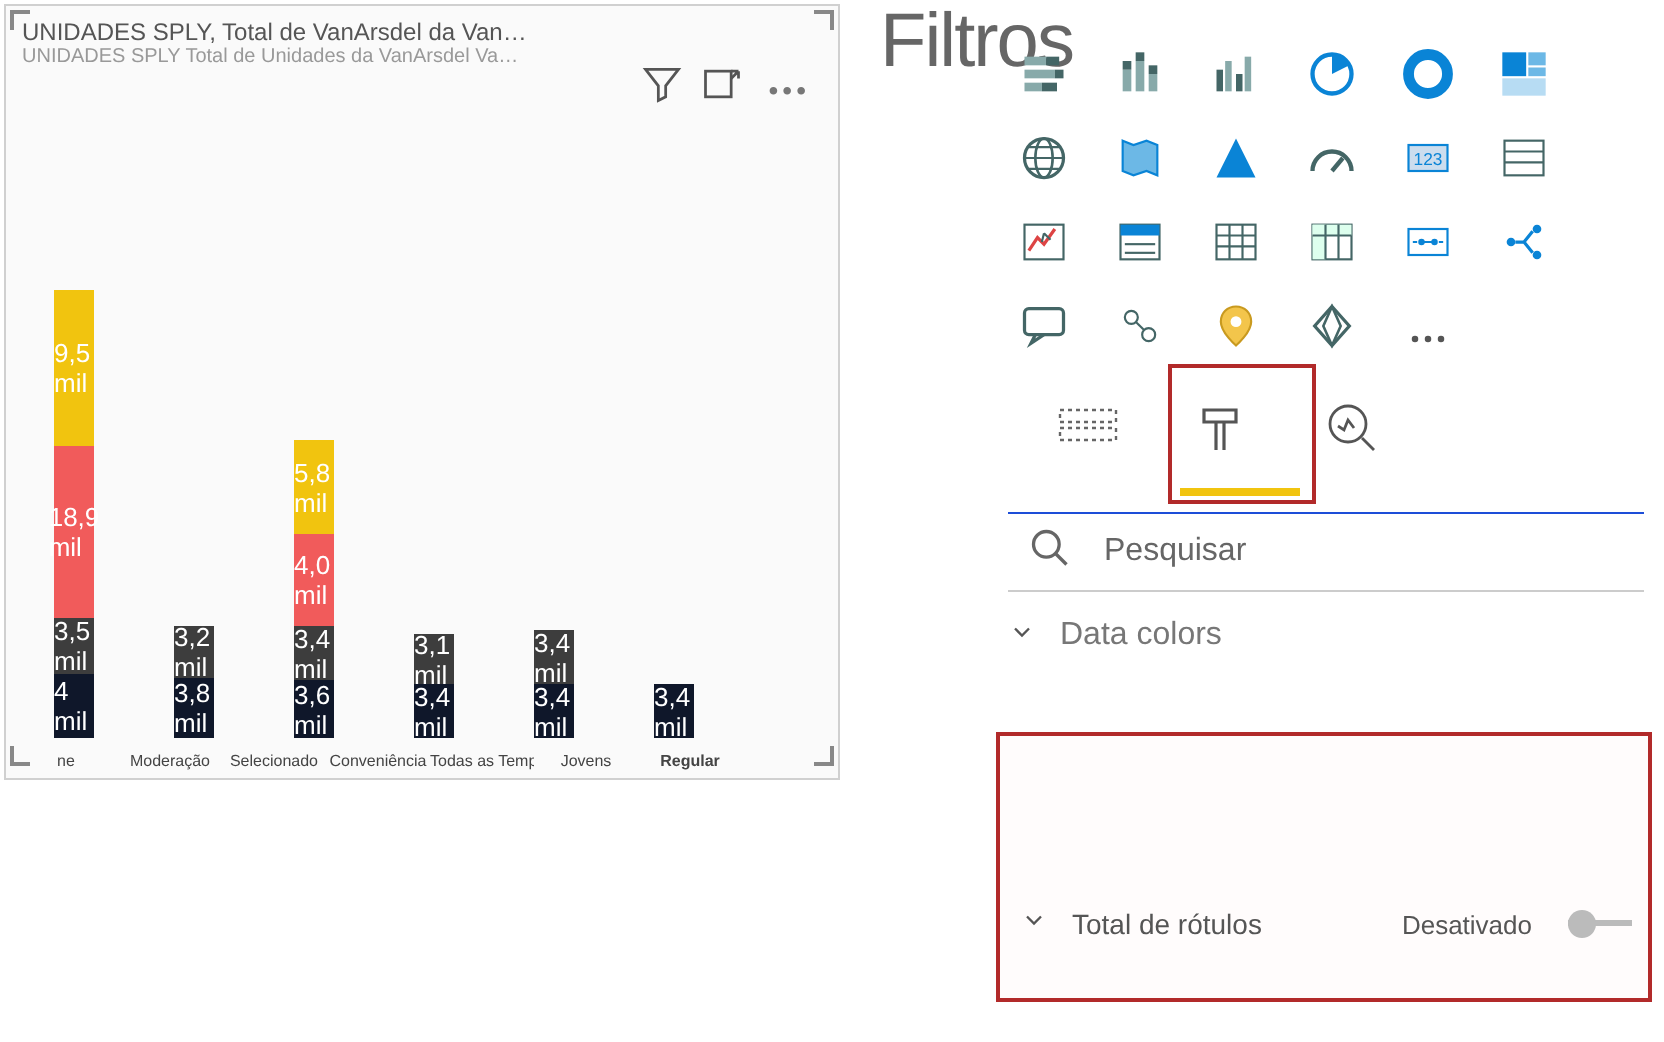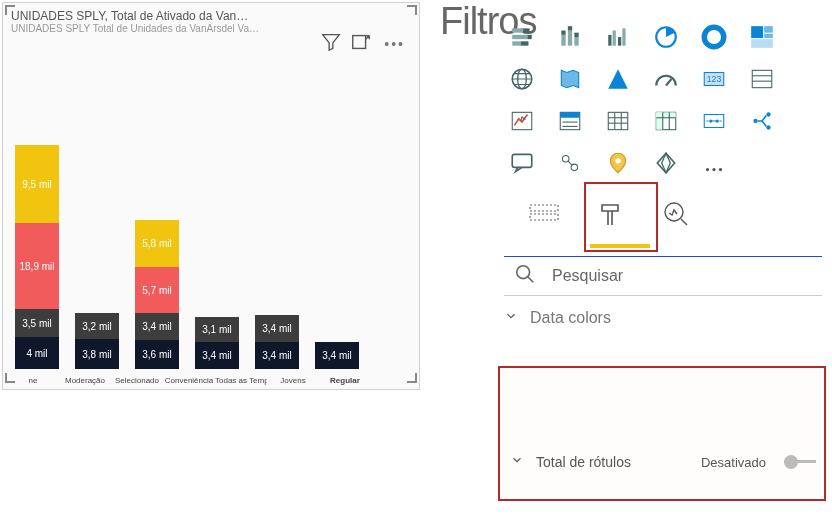--- a/index.html
+++ b/index.html
@@ -7,21 +7,21 @@
   .chart-card { position: absolute; left: 2px; top: 2px; width: 418px; height: 388px; border: 1px solid #d0d0d0; background: #fafafa; }
   .chart-header { padding: 6px 8px 0 8px; }
   .chart-title { font-size: 12px; color: #555; white-space: nowrap; overflow: hidden; }
   .chart-sub { font-size: 10px; color: #999; white-space: nowrap; overflow: hidden; }
   .toolbar { position: absolute; top: 28px; right: 10px; display: flex; gap: 8px; align-items: center; }
   .tool svg { stroke: #555; }
   .more-dots { font-size: 14px; color: #777; letter-spacing: 2px; padding: 0 4px; }
   .plot { position: absolute; left: 4px; top: 60px; right: 4px; bottom: 20px; }
   .bars-row { display: flex; height: 100%; align-items: flex-end; }
   .cat { flex: 0 0 auto; display: flex; flex-direction: column; justify-content: flex-end; align-items: center; margin: 0 4px; }
-  .seg { width: 44px; display: flex; align-items: center; justify-content: center; color: #fff; font-size: 10px; }
+  .seg { width: 20px; display: flex; align-items: center; justify-content: center; color: #fff; font-size: 13px; }
   .teal { background: #0f172a; }
   .dark { background: #3d3d3d; }
   .red { background: #f15b5b; }
   .yellow { background: #f1c40f; }
   .xlabels { position: absolute; left: 4px; right: 4px; bottom: 4px; display: flex; }
   .xl { flex: 0 0 auto; width: 52px; font-size: 8px; color: #444; text-align: center; white-space: nowrap; overflow: hidden; }
   .bold-label { font-weight: bold; }
   .corner { position: absolute; width: 10px; height: 10px; border-color: #888; border-style: solid; border-width: 0; }
   .ctl{top:2px;left:2px;border-top-width:2px;border-left-width:2px;}
   .ctr{top:2px;right:2px;border-top-width:2px;border-right-width:2px;}
@@ -49,21 +49,21 @@
   .highlight-box { position: absolute; left: 58px; right: 6px; top: 366px; bottom: 20px; border: 2px solid #b22a2a; background: rgba(255,192,203,0.05); }
   .datacolors { position: absolute; top: 300px; left: 64px; right: 10px; display: flex; align-items: center; gap: 12px; height: 36px; }
   .dc-text { font-size: 16px; color: #777; white-space: nowrap; overflow: hidden; }
   .strike { text-decoration: line-through; text-decoration-thickness: 1px; }
 </style>
 </head>
 <body>
 
 <div class="chart-card">
   <div class="chart-header">
-    <div class="chart-title">UNIDADES SPLY, Total de Ativado da Van…</div>
+    <div class="chart-title">UNIDADES SPLY, Total de VanArsdel da Van…</div>
     <div style="display:flex;align-items:center;">
       <div class="chart-sub" style="flex:1">UNIDADES SPLY Total de Unidades da VanArsdel  Va…</div>
     </div>
   </div>
   <div class="toolbar">
     <span class="tool">
       <svg width="22" height="22" viewBox="0 0 24 24" fill="none" stroke-width="1.5">
           <path d="M3 4h18l-7 9v6l-4 2v-8L3 4z"></path>
         </svg>
     </span>
@@ -82,21 +82,21 @@
           <div class="seg red" style="height: 86px;">18,9 mil</div>
           <div class="seg dark" style="height: 28px;">3,5 mil</div>
           <div class="seg teal" style="height: 32px;">4 mil</div>
         </div>
         <div class="cat" style="width: 52px;">
           <div class="seg dark" style="height: 26px;">3,2 mil</div>
           <div class="seg teal" style="height: 30px;">3,8 mil</div>
         </div>
         <div class="cat" style="width: 52px; margin-top: 20px;">
           <div class="seg yellow" style="height: 47px;">5,8 mil</div>
-          <div class="seg red" style="height: 46px;">5,7 mil</div>
+          <div class="seg red" style="height: 46px;">4,0 mil</div>
           <div class="seg dark" style="height: 27px;">3,4 mil</div>
           <div class="seg teal" style="height: 29px;">3,6 mil</div>
         </div>
         <div class="cat" style="width: 52px;">
           <div class="seg dark" style="height: 25px;">3,1 mil</div>
           <div class="seg teal" style="height: 27px;">3,4 mil</div>
         </div>
         <div class="cat" style="width: 52px;">
           <div class="seg dark" style="height: 27px;">3,4 mil</div>
           <div class="seg teal" style="height: 27px;">3,4 mil</div>

